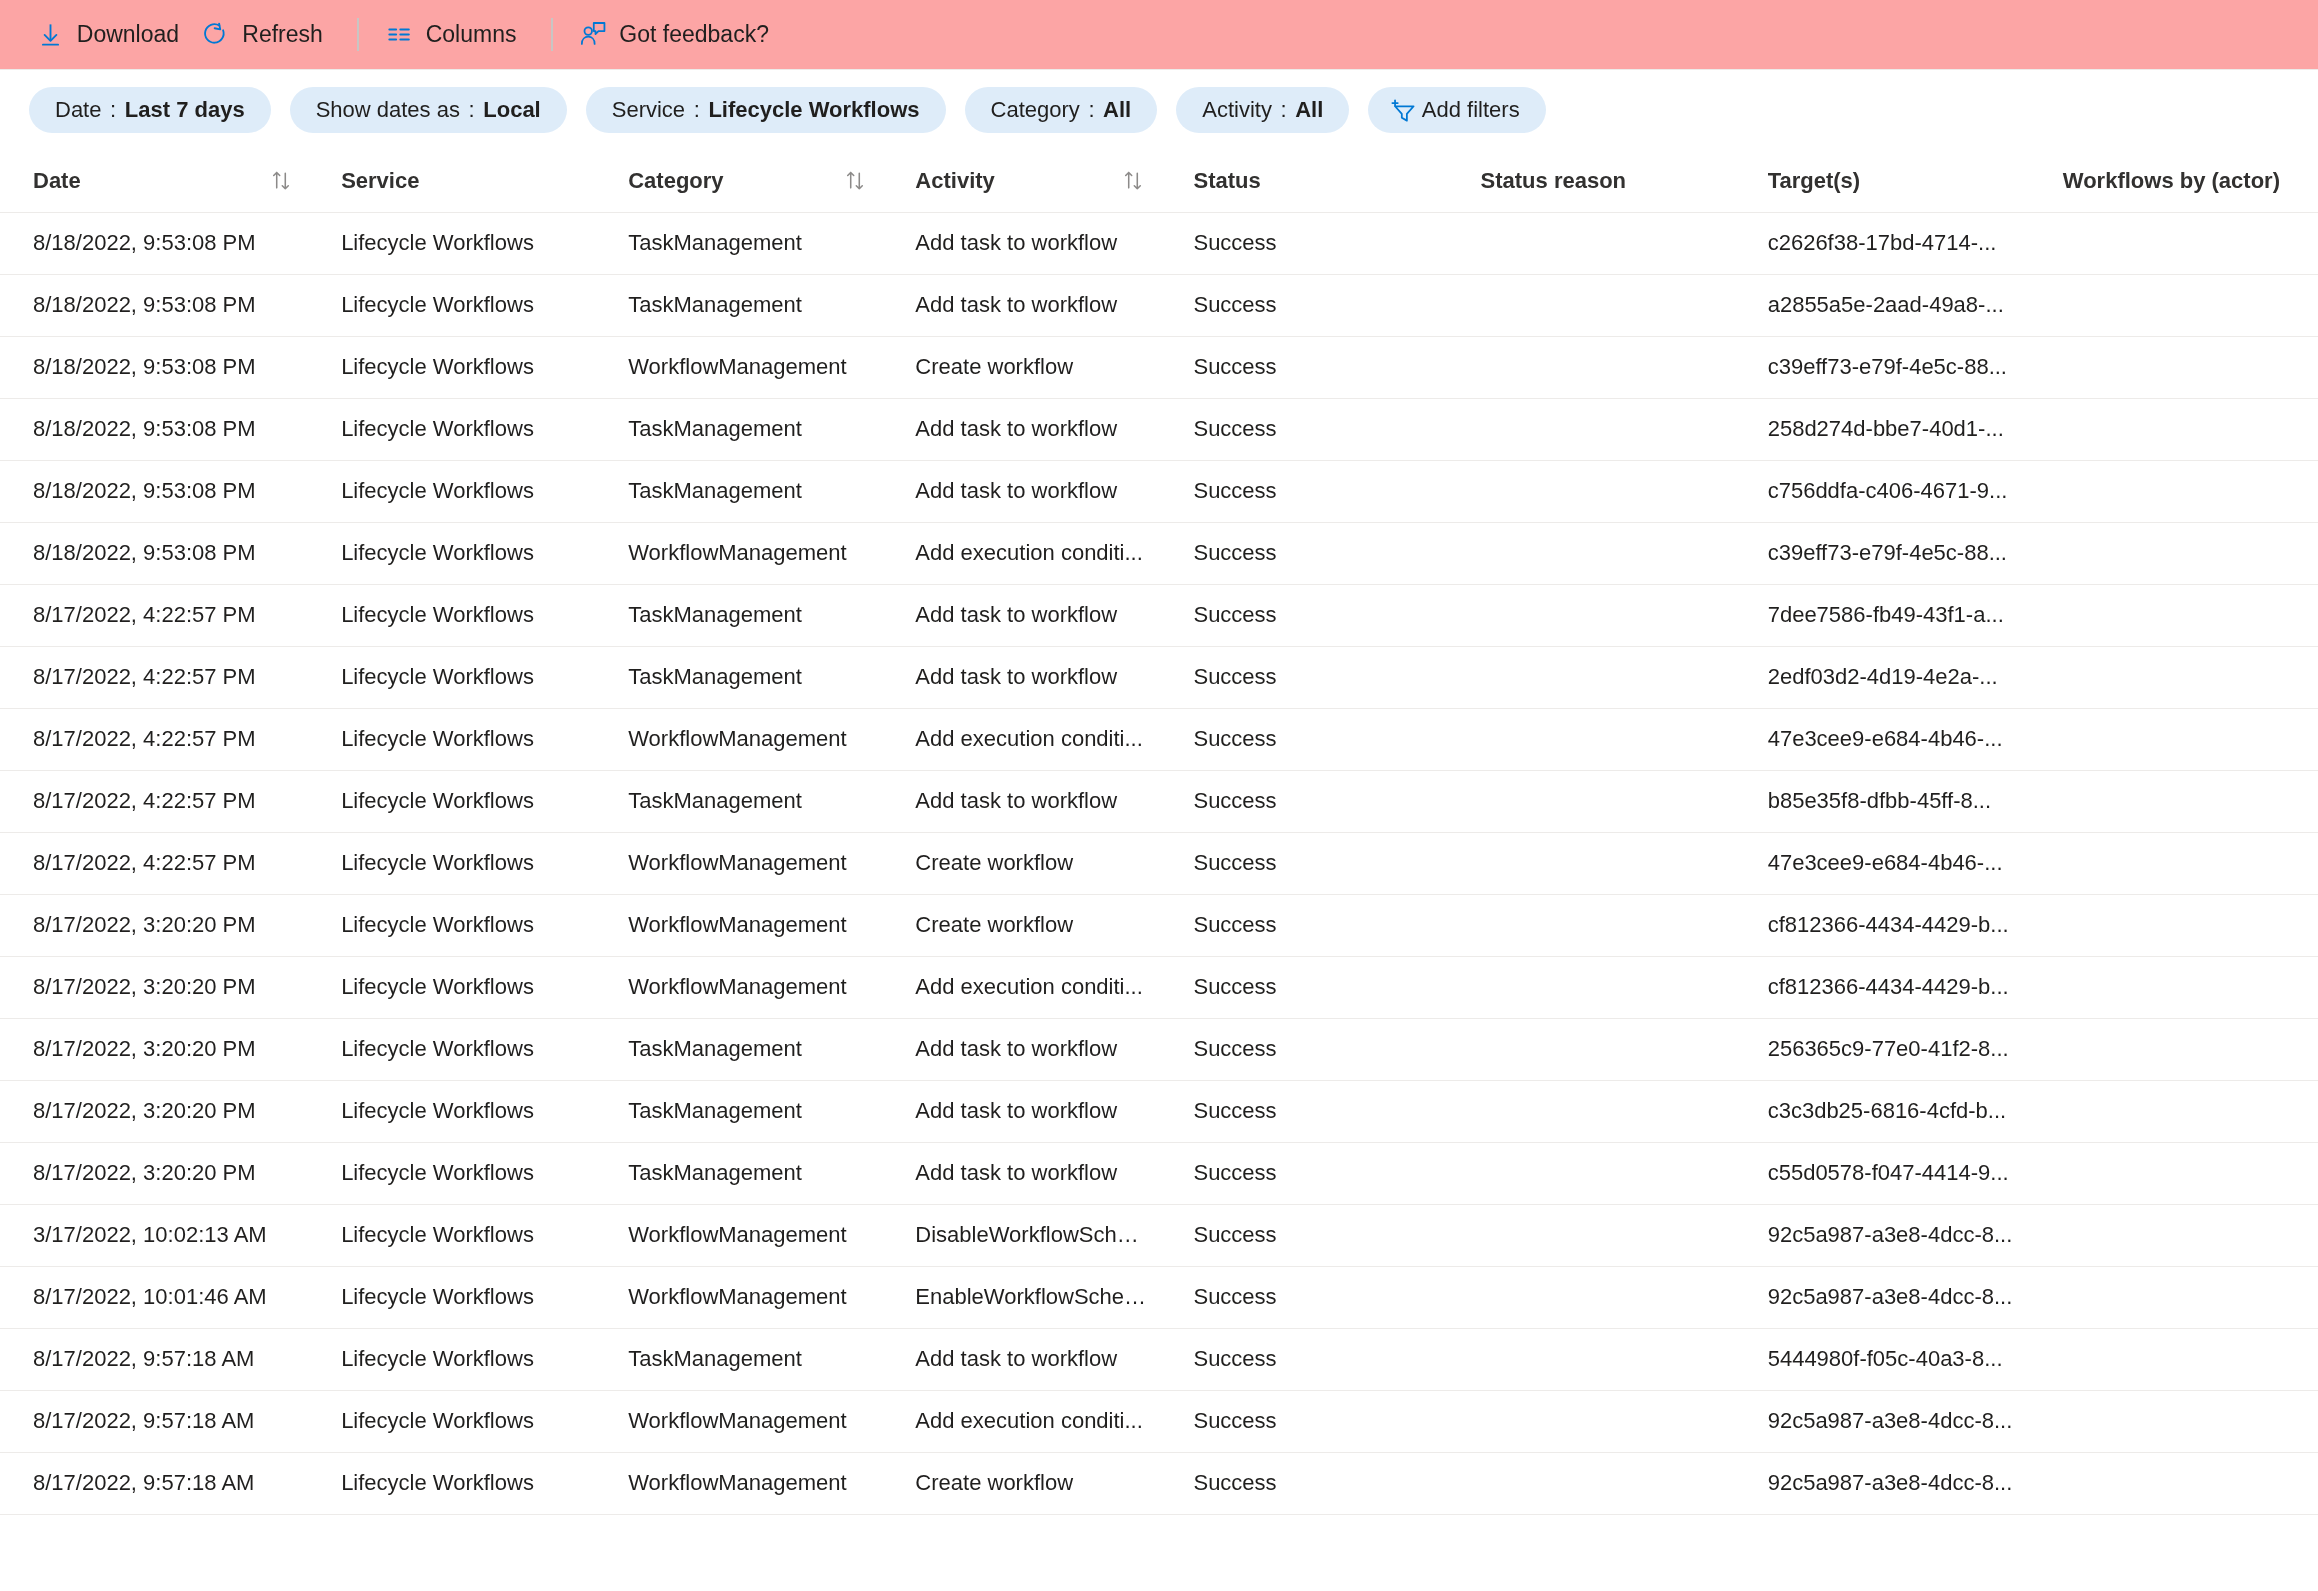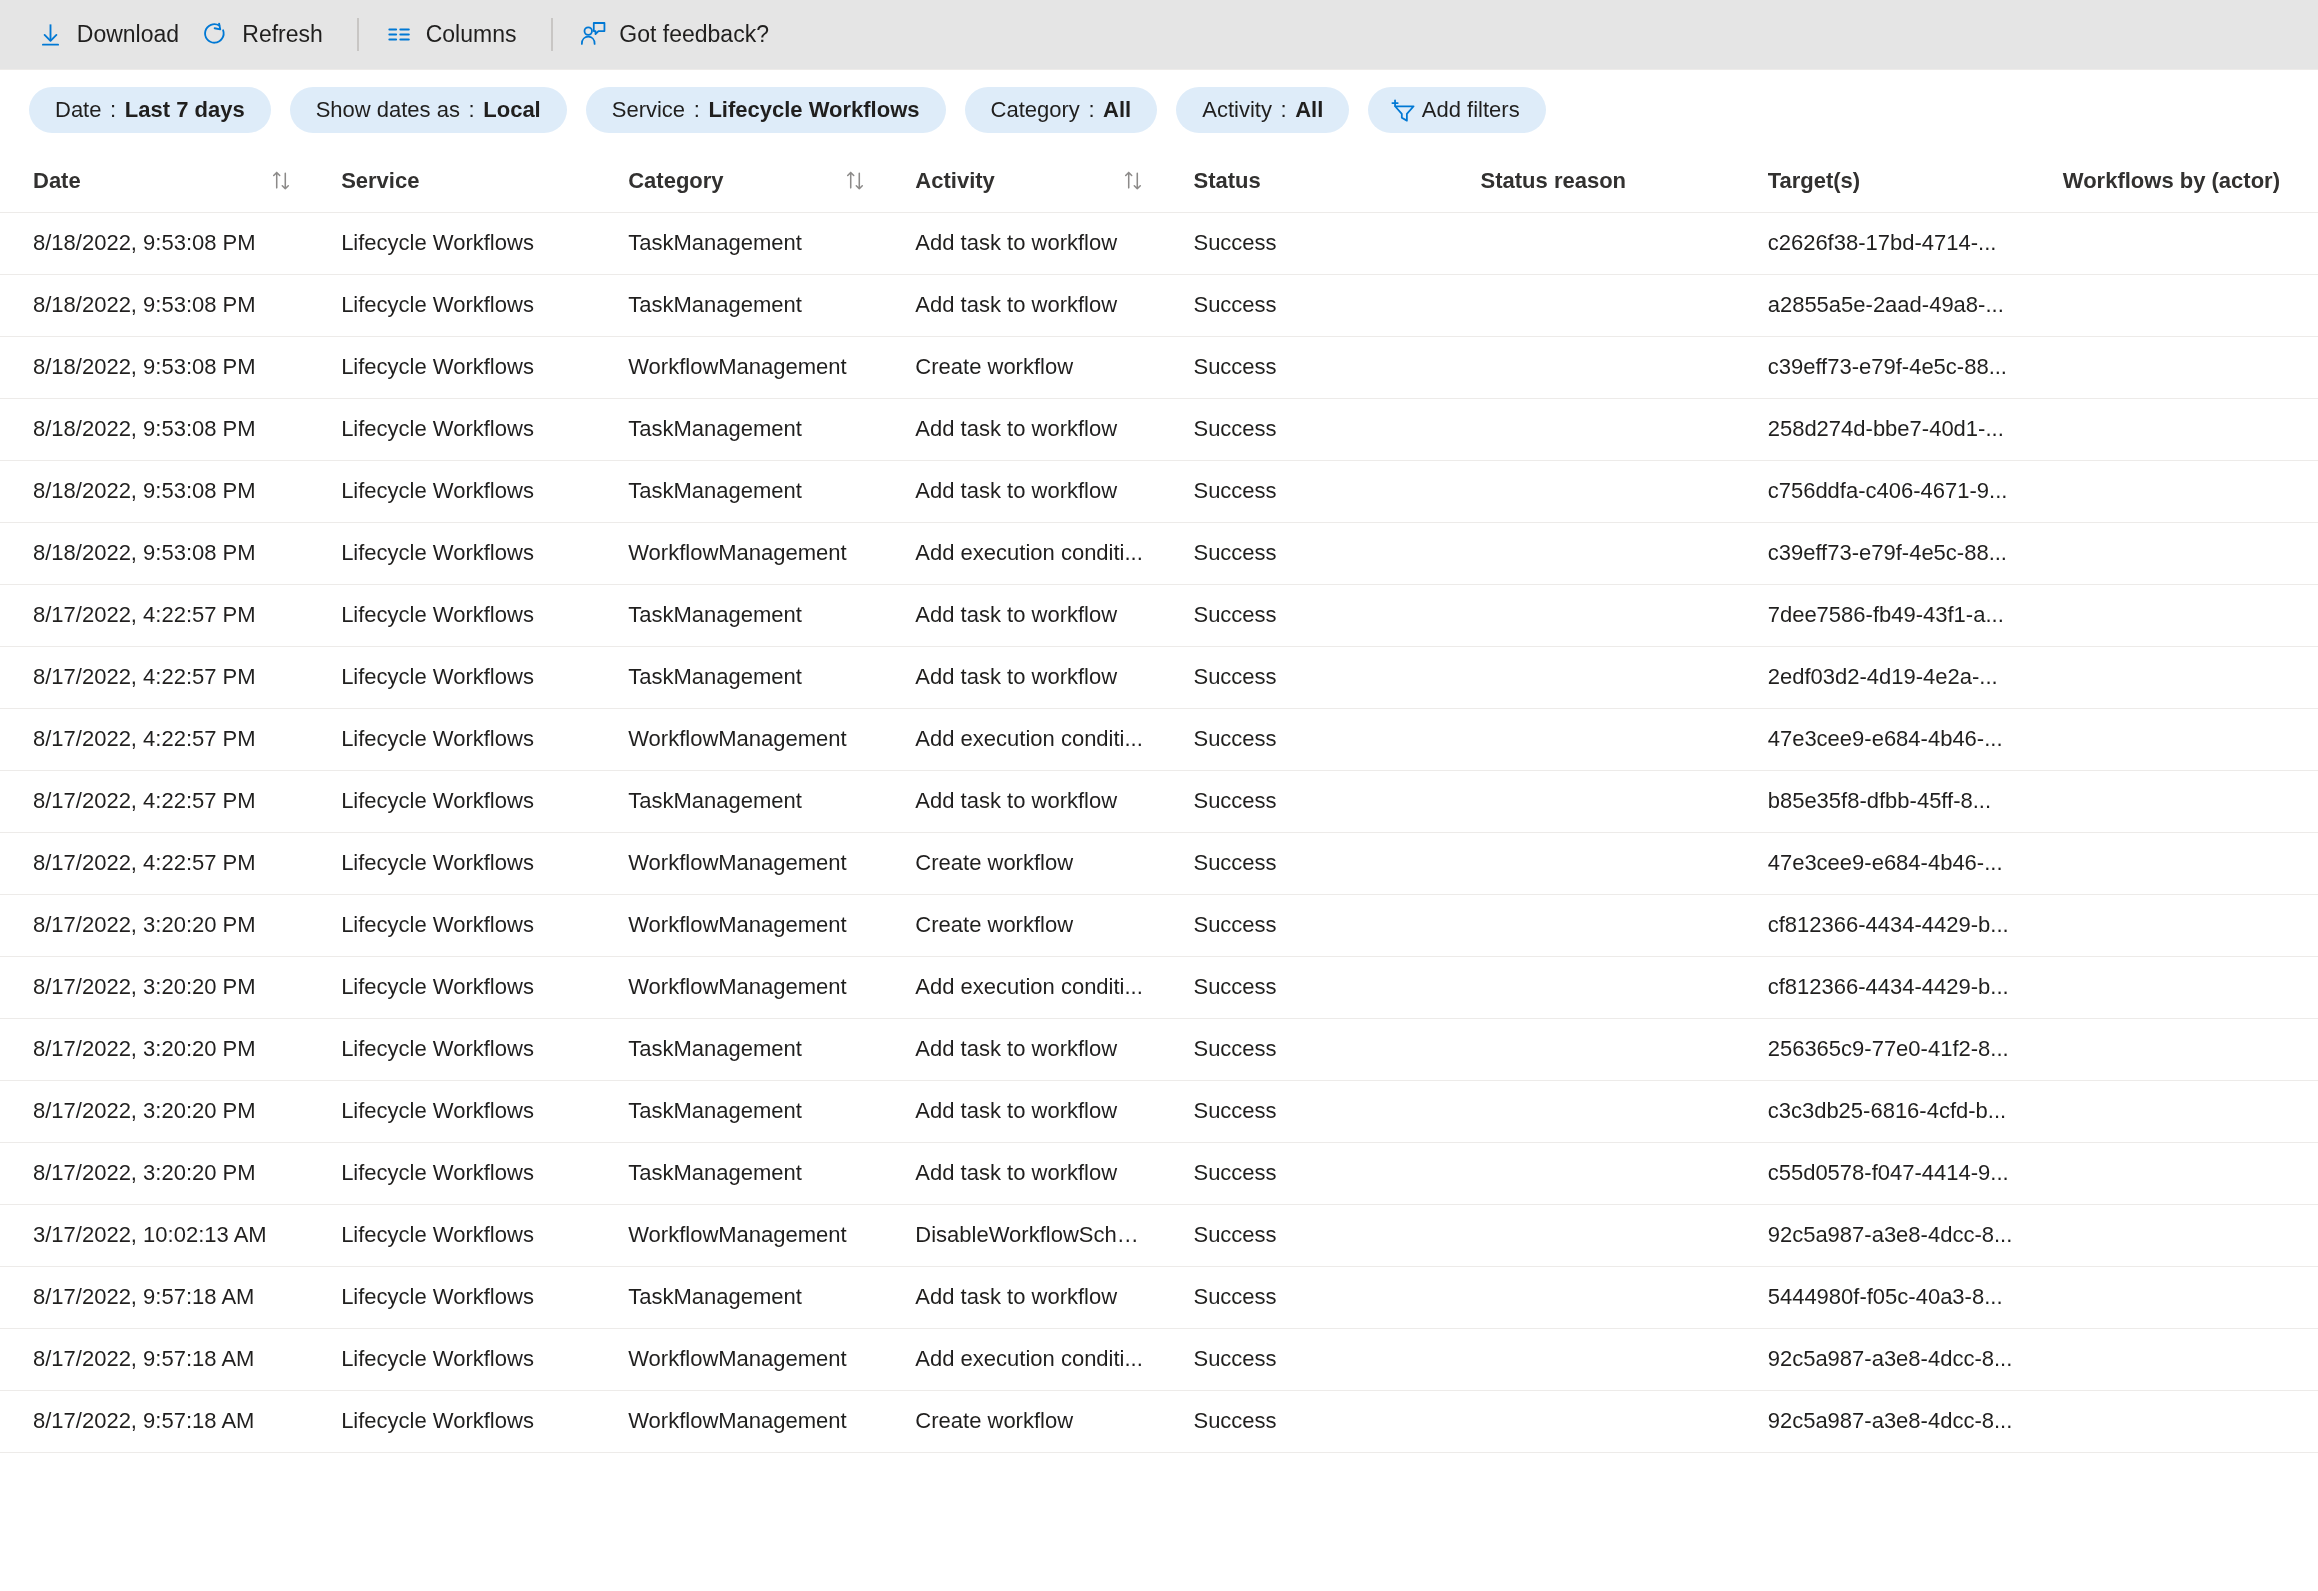--- a/index.html
+++ b/index.html
@@ -17,21 +17,21 @@
     -webkit-font-smoothing: antialiased;
   }
 
   
   .commandbar {
     height: 70px;
     display: flex;
     align-items: center;
     padding: 0 29px;
     box-sizing: border-box;
-    background: #e5e5e5;
+    background: #fca5a5;
     border-bottom: 1.7px solid #edebe9;
   }
   .cmd-btn {
     display: flex;
     align-items: center;
     gap: 12px;
     padding: 8.6px 15.4px 8.6px 6.8px;
     cursor: pointer;
     user-select: none;
     white-space: nowrap;
@@ -510,20 +510,30 @@
           <td>3/17/2022, 10:02:13 AM</td>
           <td>Lifecycle Workflows</td>
           <td>WorkflowManagement</td>
           <td>DisableWorkflowSched...</td>
           <td>Success</td>
           <td></td>
           <td>92c5a987-a3e8-4dcc-8...</td>
           <td></td>
         </tr>
         <tr>
+          <td>8/17/2022, 10:01:46 AM</td>
+          <td>Lifecycle Workflows</td>
+          <td>WorkflowManagement</td>
+          <td>EnableWorkflowSched...</td>
+          <td>Success</td>
+          <td></td>
+          <td>92c5a987-a3e8-4dcc-8...</td>
+          <td></td>
+        </tr>
+        <tr>
           <td>8/17/2022, 9:57:18 AM</td>
           <td>Lifecycle Workflows</td>
           <td>TaskManagement</td>
           <td>Add task to workflow</td>
           <td>Success</td>
           <td></td>
           <td>5444980f-f05c-40a3-8...</td>
           <td></td>
         </tr>
         <tr>

